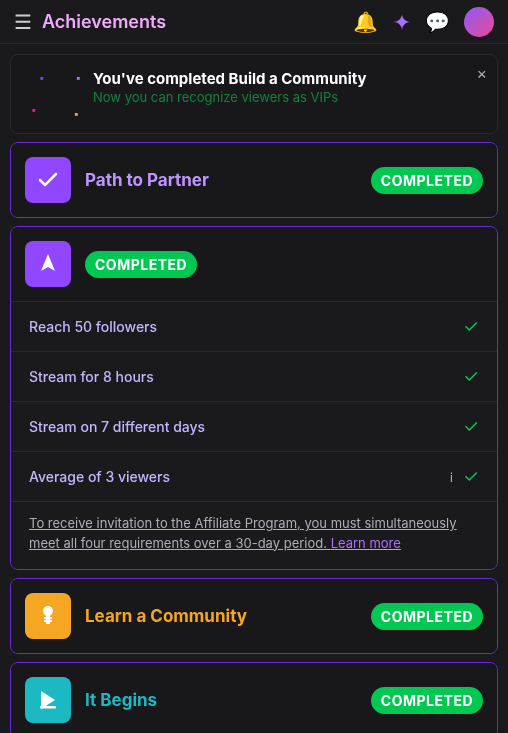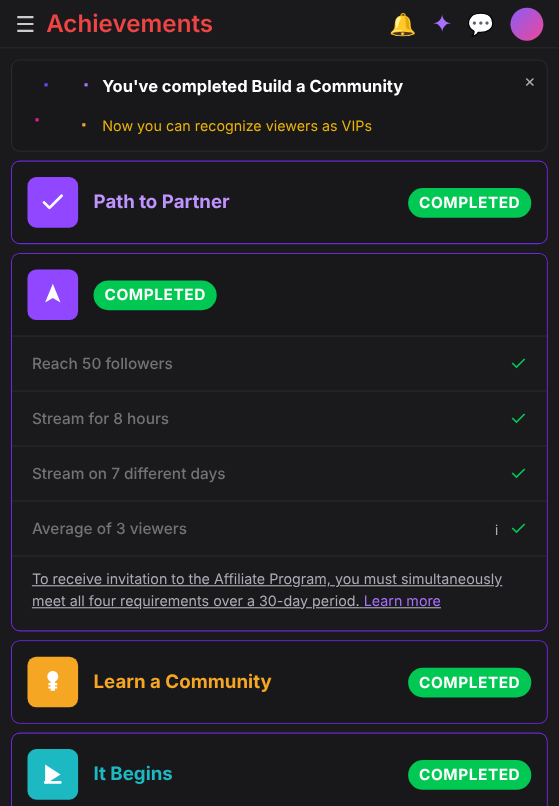--- a/index.html
+++ b/index.html
@@ -21,23 +21,23 @@
       height: 44px;
       border-bottom: 1px solid #2a2a2e;
     }
     .header-hamburger {
       font-size: 20px;
       color: #ccc;
       margin-right: 10px;
       cursor: pointer;
     }
     .header-title {
-      font-size: 22px;
+      font-size: 18px;
       font-weight: 600;
-      color: #ef4444;
+      color: #f0abfc;
       flex: 1;
     }
     .header-icons {
       display: flex;
       gap: 14px;
       align-items: center;
     }
     .header-icon {
       font-size: 20px;
       color: #ccc;
@@ -82,25 +82,25 @@
     }
     .banner-sparkle.tl { top: 2px; left: 8px; color: #6c47ff; }
     .banner-sparkle.tr { top: 2px; right: 0px; color: #a970ff; }
     .banner-sparkle.bl { bottom: 4px; left: 0px; color: #e91e8c; }
     .banner-sparkle.br { bottom: 0px; right: 2px; color: #f5a623; }
     .banner-content {}
     .banner-title {
       font-size: 15px;
       font-weight: 700;
       color: #fff;
-      margin-bottom: 19px;
+      margin-bottom: 1px;
     }
     .banner-sub {
       font-size: 13px;
-      color: #eab308;
+      color: #15803d;
     }
     .banner-close {
       position: absolute;
       top: 8px;
       right: 10px;
       color: #adadb8;
       font-size: 16px;
       cursor: pointer;
     }
 
@@ -171,21 +171,21 @@
       align-items: center;
       padding: 14px 18px;
       border-bottom: 1px solid #2a2a2e;
     }
     .requirement-row:last-of-type {
       border-bottom: none;
     }
     .requirement-text {
       flex: 1;
       font-size: 14px;
-      color: #737373;
+      color: #c4b5fd;
       font-weight: 500;
     }
     .requirement-info {
       color: #adadb8;
       font-size: 13px;
       margin-left: 5px;
       cursor: pointer;
     }
     .check-icon {
       color: #00c853;

